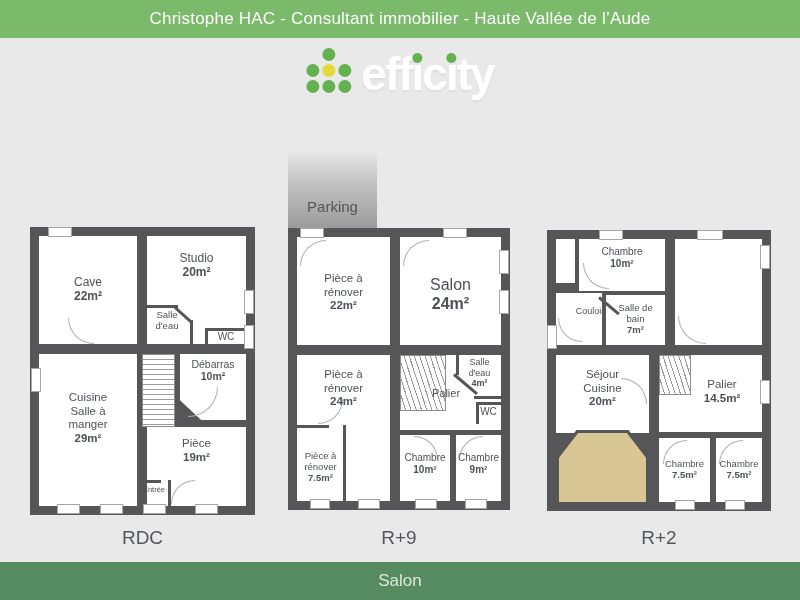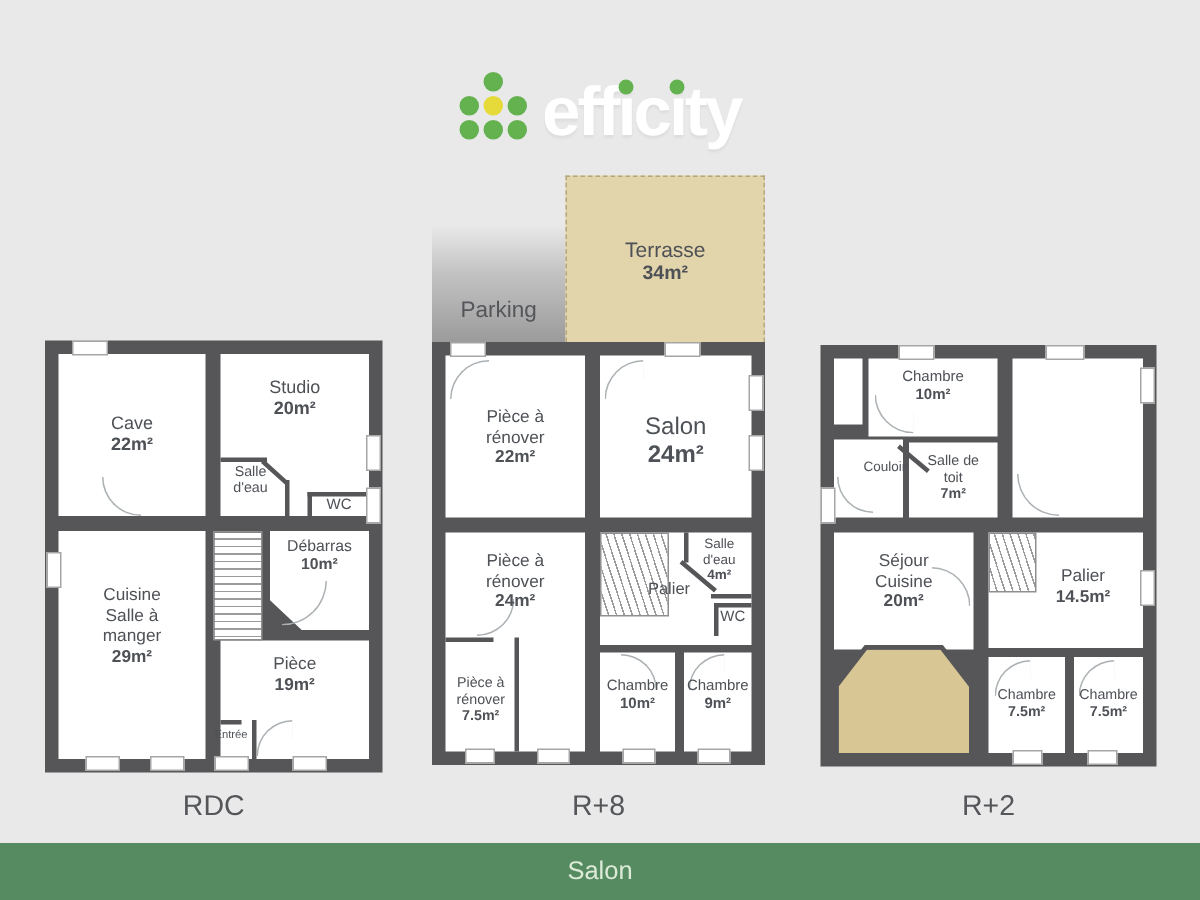--- a/index.html
+++ b/index.html
@@ -67,42 +67,41 @@
   .roofT .inner{position:absolute;left:3px;right:3px;top:3px;bottom:0;background:var(--roof_terrace_tan);
     clip-path:polygon(0 36%,22% 0,78% 0,100% 36%,100% 100%,0 100%)}
 
   .floor-label{position:absolute;top:527px;text-align:center;color:#54565a;font-size:19px}
 </style>
 </head>
 <body>
 
 <div id="stage">
 
+  <div class="banner" id="top-banner">
+    <span class="t">Christophe HAC - Consultant immobilier - Haute Vallée de l’Aude</span>
+  </div>
 
   <div id="logo">
     <div class="dots">
       <span class="dot empty"></span>
       <span class="dot"></span>
       <span class="dot empty"></span>
       <span class="dot"></span>
       <span class="dot y"></span>
       <span class="dot"></span>
       <span class="dot"></span>
       <span class="dot"></span>
       <span class="dot"></span>
     </div>
     <div class="brand"><span>eff</span><span class="i">i</span><span>c</span><span class="i">i</span><span>ty</span></div>
   </div>
 
   <div id="parking">
     <span class="t">Parking</span>
-  </div>
-  <div id="terrasse-r1">
-    <span class="rname">Terrasse</span>
-    <span class="rarea">34m²</span>
   </div>
 
   <div class="plan" style="left:30px;top:227px;width:225px;height:288px">
     <div class="room" style="left:9px;top:9px;width:98px;height:108px"></div>
     <div class="room" style="left:117px;top:9px;width:99px;height:108px"></div>
     <div class="room" style="left:9px;top:127px;width:98px;height:152px"></div>
     <div class="room" style="left:150px;top:127px;width:66px;height:66px;clip-path:polygon(0 0,100% 0,100% 100%,32% 100%,0 70%)"></div>
     <div class="room" style="left:117px;top:200px;width:99px;height:79px"></div>
     <div class="stairs" style="left:112px;top:127px;width:33px;height:73px"></div>
 
@@ -265,21 +264,21 @@
 
     <div class="rlabel" style="left:32px;top:16px;width:86px;font-size:10px">
       <span class="rname">Chambre</span>
       <span class="rarea">10m²</span>
     </div>
     <div class="rlabel" style="left:9px;top:76px;width:68px;font-size:9px">
       <span class="rname">Couloir</span>
 
     </div>
     <div class="rlabel" style="left:59px;top:72px;width:59px;font-size:9.5px">
-      <span class="rname" style="max-width:40px">Salle de toit</span>
+      <span class="rname" style="max-width:40px">Salle de bain</span>
       <span class="rarea">7m²</span>
     </div>
     <div class="rlabel" style="left:9px;top:138px;width:93px;font-size:11.5px">
       <span class="rname" style="max-width:52px">Séjour Cuisine</span>
       <span class="rarea">20m²</span>
     </div>
     <div class="rlabel" style="left:140px;top:148px;width:70px;font-size:11.5px">
       <span class="rname">Palier</span>
       <span class="rarea">14.5m²</span>
     </div>
@@ -287,19 +286,19 @@
       <span class="rname">Chambre</span>
       <span class="rarea">7.5m²</span>
     </div>
     <div class="rlabel" style="left:169px;top:228px;width:46px;font-size:9.5px">
       <span class="rname">Chambre</span>
       <span class="rarea">7.5m²</span>
     </div>
   </div>
 
   <div class="floor-label" style="left:30px;width:225px">RDC</div>
-  <div class="floor-label" style="left:288px;width:222px">R+8</div>
+  <div class="floor-label" style="left:288px;width:222px">R+9</div>
   <div class="floor-label" style="left:547px;width:224px">R+2</div>
 
   <div class="banner" id="footer-banner">
     <span class="t">Salon</span>
   </div>
 </div>
 
 </body></html>

